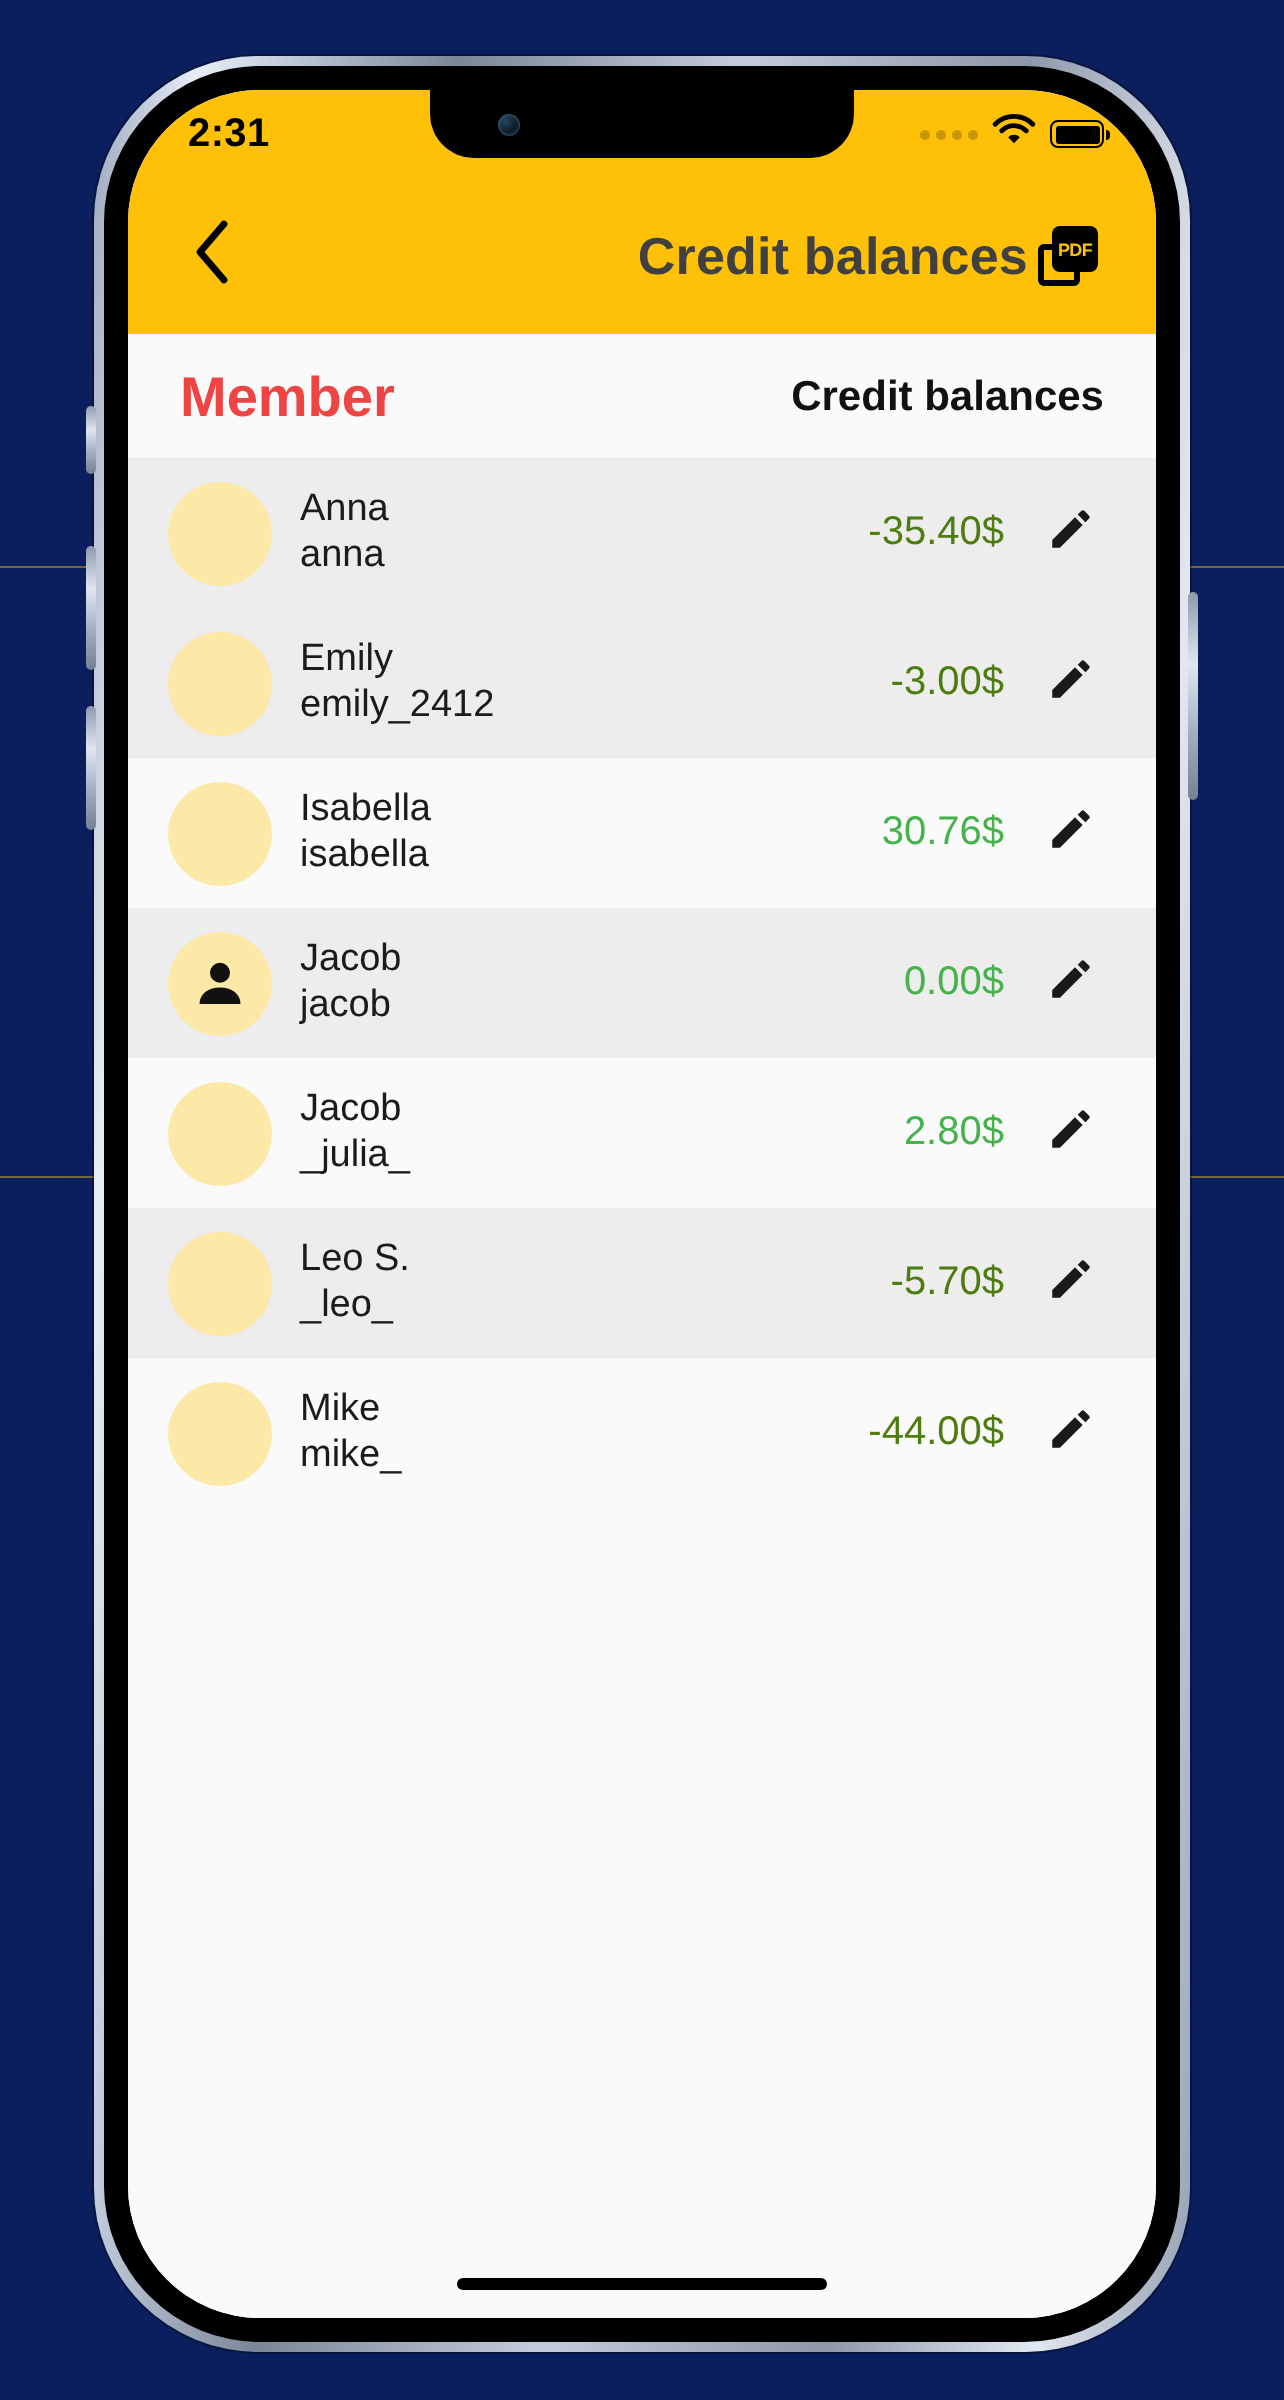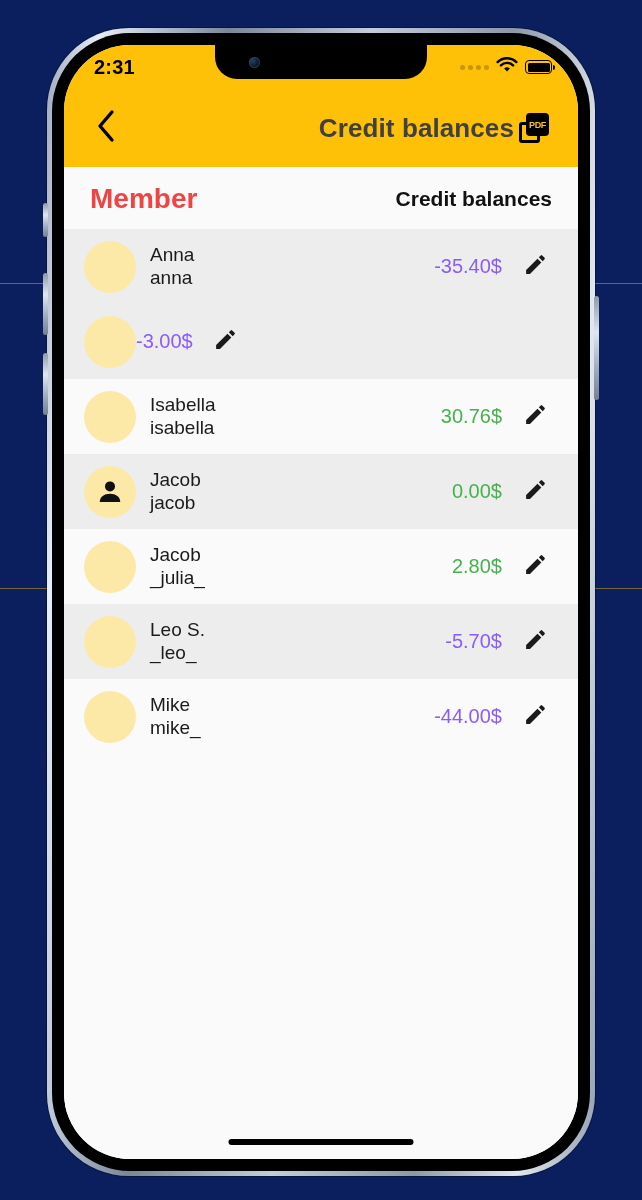--- a/index.html
+++ b/index.html
@@ -234,21 +234,21 @@
     font-size: 19px;
     color: #1b1b1b;
     line-height: 1.18;
   }
   .amount {
     font-size: 20px;
     text-align: right;
     white-space: nowrap;
     margin-right: 16px;
   }
-  .amount.neg { color: #8b5cf6; }
+  .amount.neg { color: #4d7c0f; }
   .amount.pos { color: #46B24B; }
 
   .edit-btn {
     width: 34px; height: 34px;
     flex: 0 0 auto;
     display: flex; align-items: center; justify-content: center;
   }
   .edit-btn svg { width: 25px; height: 25px; }
 
   
@@ -364,20 +364,24 @@
               <div class="edit-btn">
                 <span><svg viewBox="0 0 24 24">
                     <path d="M3 17.3V21h3.7L17.6 10.1l-3.7-3.7L3 17.3zM20.7 7a1 1 0 0 0 0-1.4l-2.3-2.3a1 1 0 0 0-1.4 0l-1.8 1.8 3.7 3.7L20.7 7z" fill="#1a1a1a"></path>
                   </svg></span>
               </div>
             </div>
             <div class="row alt">
               <div class="avatar">
                 <div class="ph pic-emily" style=""></div>
               </div>
+              <div class="names">
+                <div class="name">Emily</div>
+                <div class="handle">emily_2412</div>
+              </div>
               <div class="amount neg">-3.00$</div>
               <div class="edit-btn">
                 <span><svg viewBox="0 0 24 24">
                     <path d="M3 17.3V21h3.7L17.6 10.1l-3.7-3.7L3 17.3zM20.7 7a1 1 0 0 0 0-1.4l-2.3-2.3a1 1 0 0 0-1.4 0l-1.8 1.8 3.7 3.7L20.7 7z" fill="#1a1a1a"></path>
                   </svg></span>
               </div>
             </div>
             <div class="row plain">
               <div class="avatar">
                 <div class="ph pic-isabella" style=""></div>

